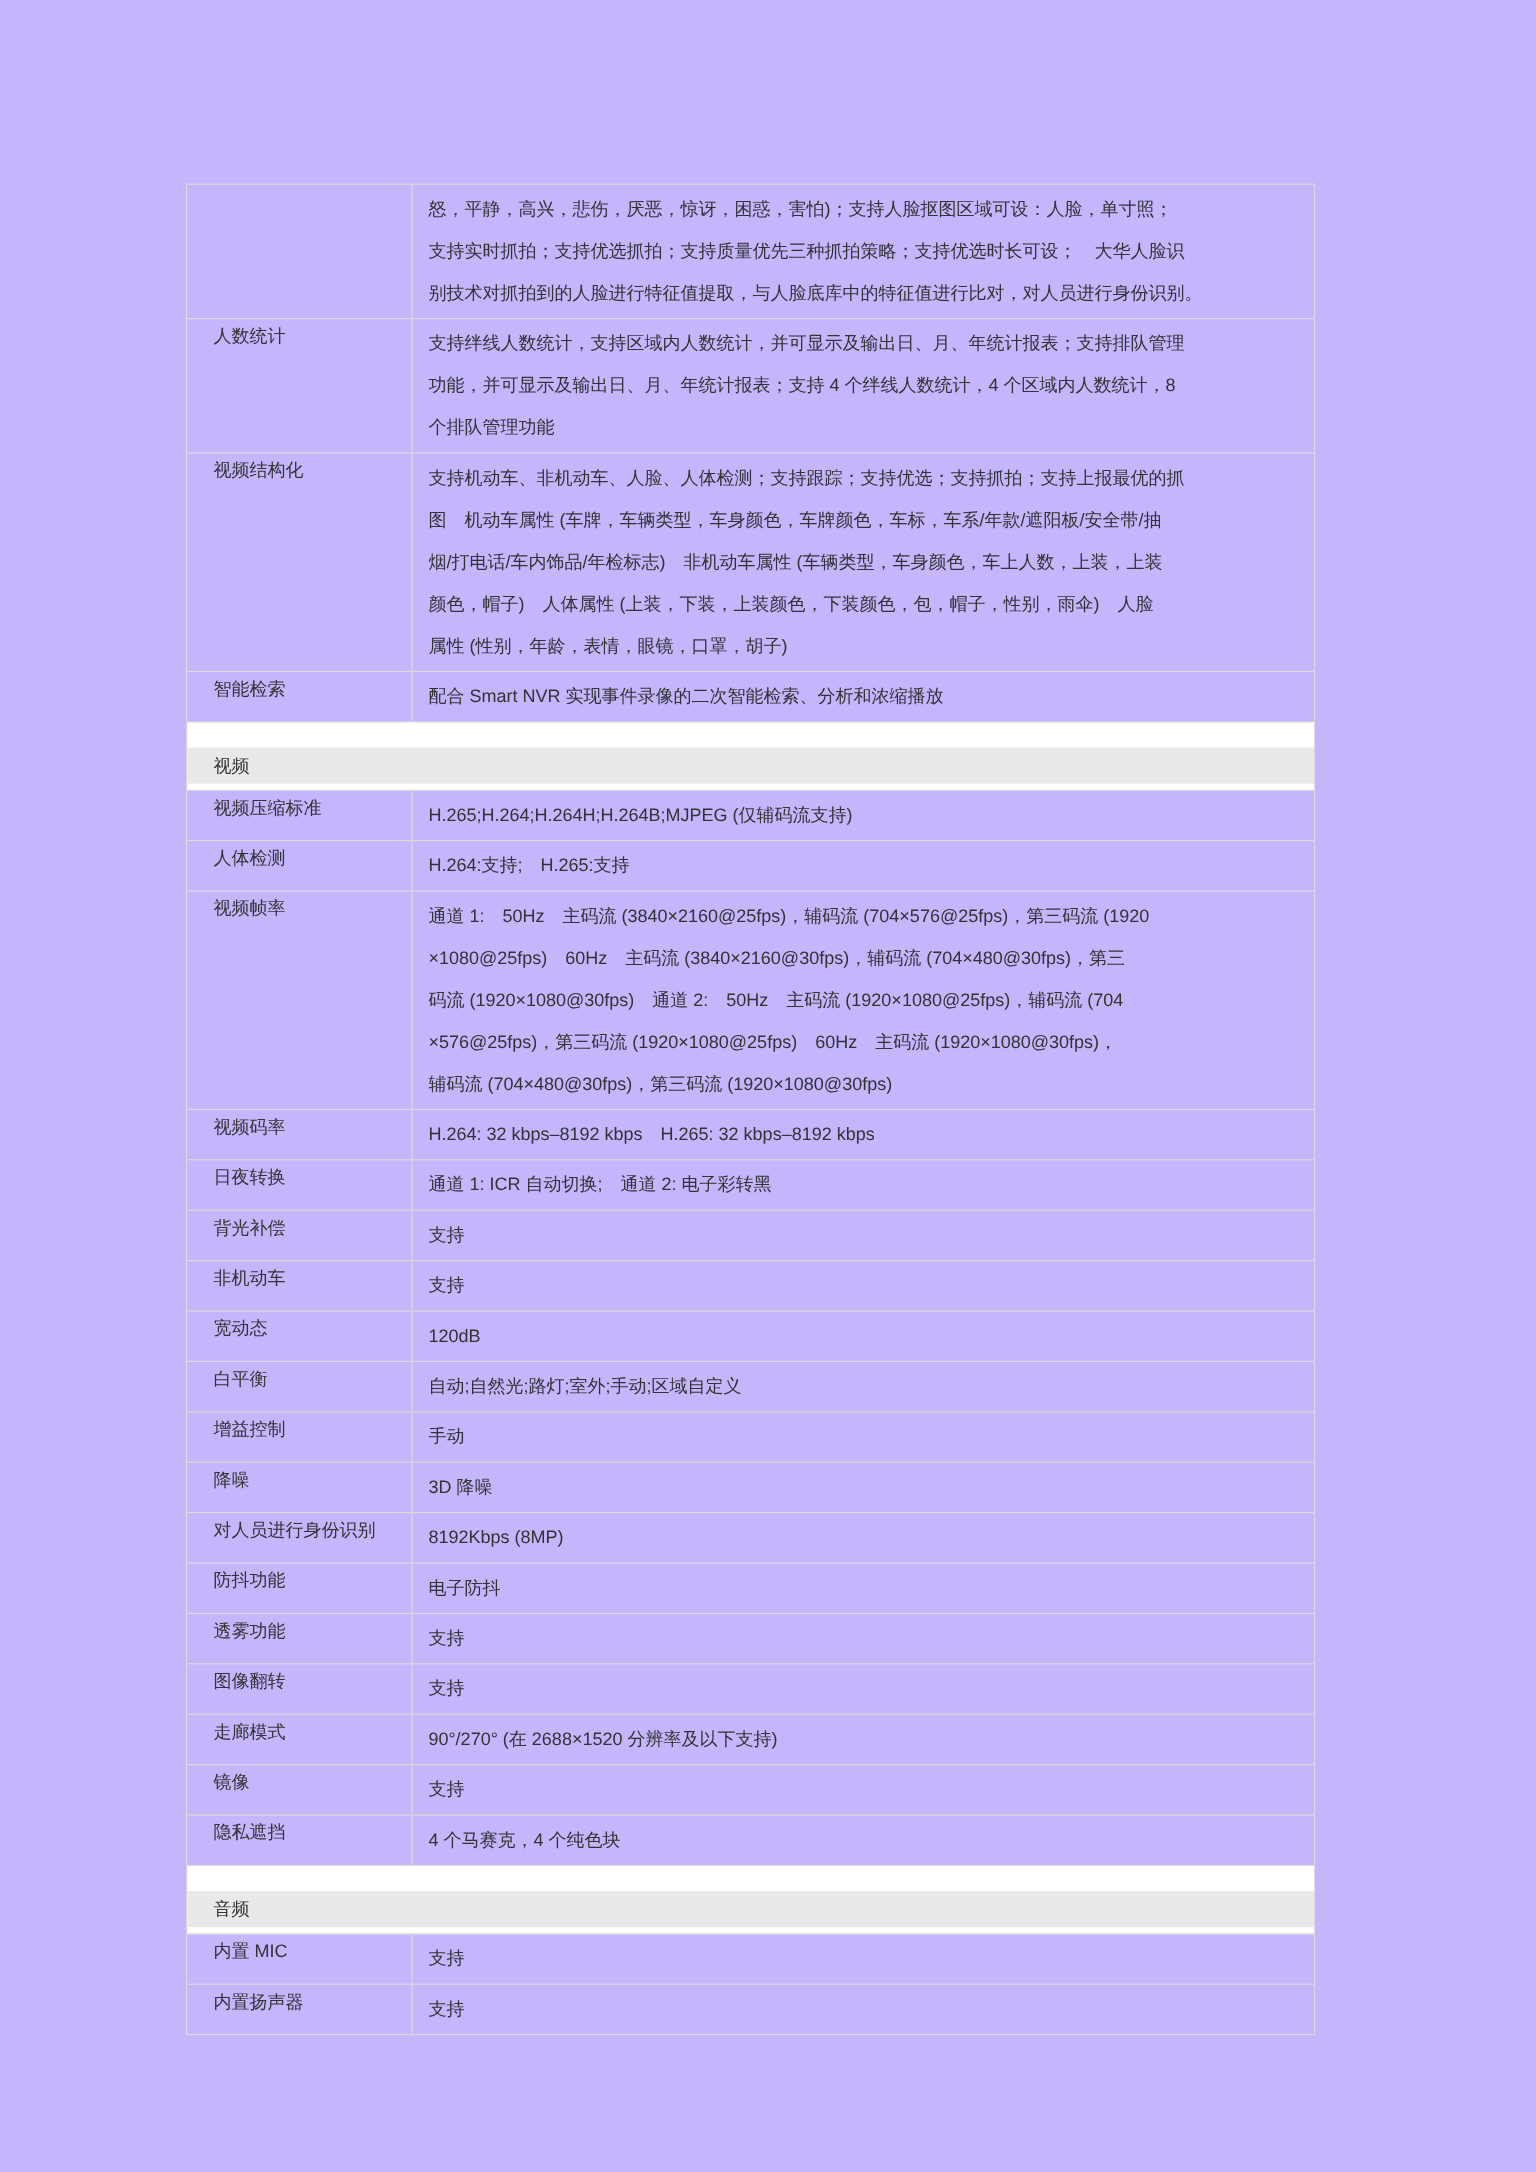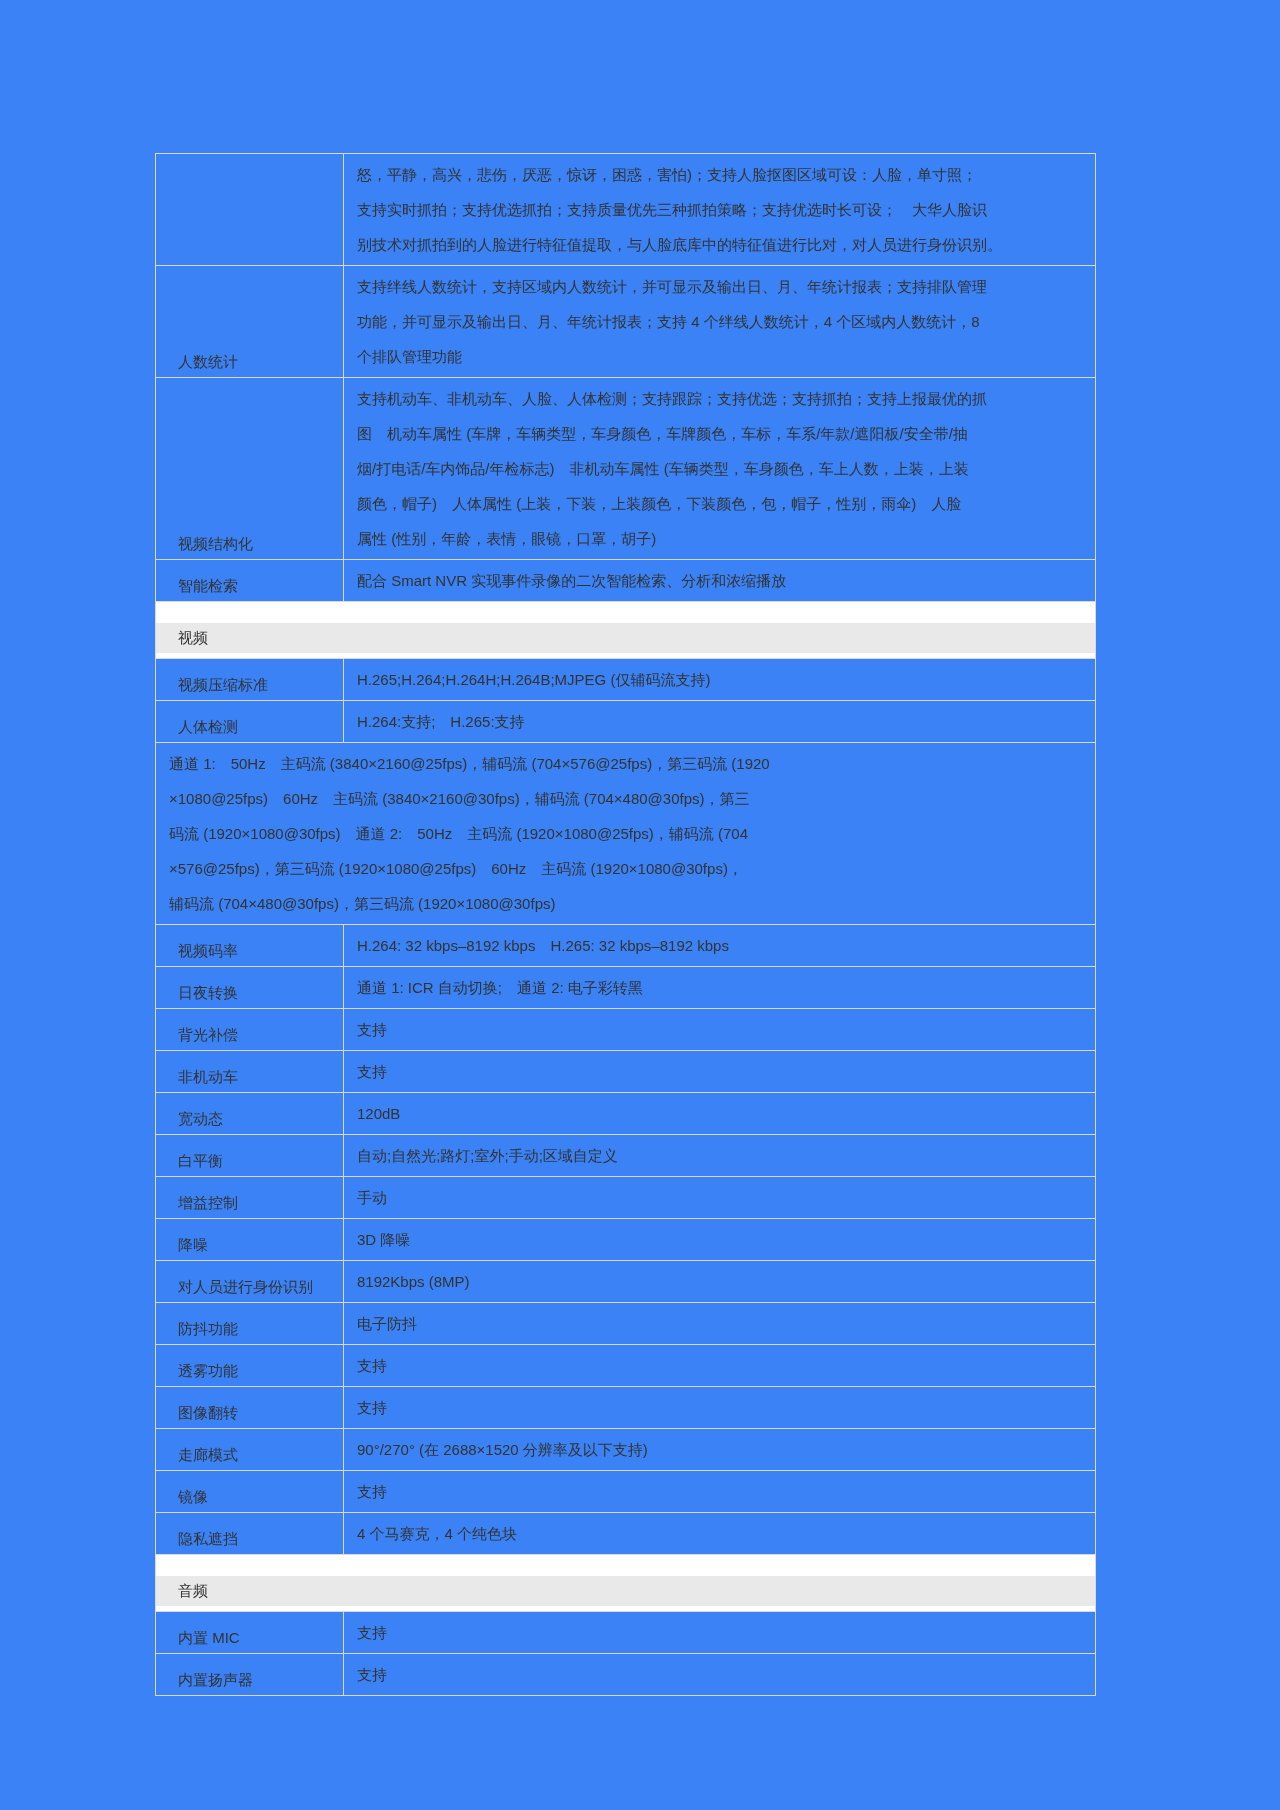--- a/index.html
+++ b/index.html
@@ -5,21 +5,21 @@
   :root{
     --border:#d9d9d9;
     --secbg:#e9e9e9;
     --txt:#333333;
   }
   html,body{margin:0;padding:0;}
   .page{
     position:relative;
     width:1280px;
     height:1810px;
-    background:#3b82f6;
+    background:#c4b5fd;
     font-family:"Liberation Sans","DejaVu Sans",sans-serif;
     color:var(--txt);
     overflow:hidden;
   }
   .spec-table{
     position:absolute;
     left:155px;
     top:153px;
     width:941px;
     box-sizing:border-box;
@@ -32,21 +32,21 @@
     align-items:stretch;
     border-bottom:1px solid var(--border);
     min-height:40px;
   }
   .cl{
     flex:0 0 188px;
     width:188px;
     box-sizing:border-box;
     border-right:1px solid var(--border);
     display:flex;
-    align-items:flex-end;
+    align-items:flex-start;
     padding:4px 10px 4px 22px;
     line-height:22px;
   }
   .cv{
     flex:1 1 auto;
     box-sizing:border-box;
     display:flex;
     align-items:center;
     padding:3px 12px 3px 13px;
   }
@@ -129,20 +129,23 @@
       </div>
       <div class="row">
         <div class="cl">
           <span>人体检测</span>
         </div>
         <div class="cv">
           <span>H.264:支持;　H.265:支持</span>
         </div>
       </div>
       <div class="row">
+        <div class="cl">
+          <span>视频帧率</span>
+        </div>
         <div class="cv">
           <span>通道 1:　50Hz　主码流 (3840×2160@25fps)，辅码流 (704×576@25fps)，第三码流 (1920
 ×1080@25fps)　60Hz　主码流 (3840×2160@30fps)，辅码流 (704×480@30fps)，第三
 码流 (1920×1080@30fps)　通道 2:　50Hz　主码流 (1920×1080@25fps)，辅码流 (704
 ×576@25fps)，第三码流 (1920×1080@25fps)　60Hz　主码流 (1920×1080@30fps)，
 辅码流 (704×480@30fps)，第三码流 (1920×1080@30fps)</span>
         </div>
       </div>
       <div class="row">
         <div class="cl">

